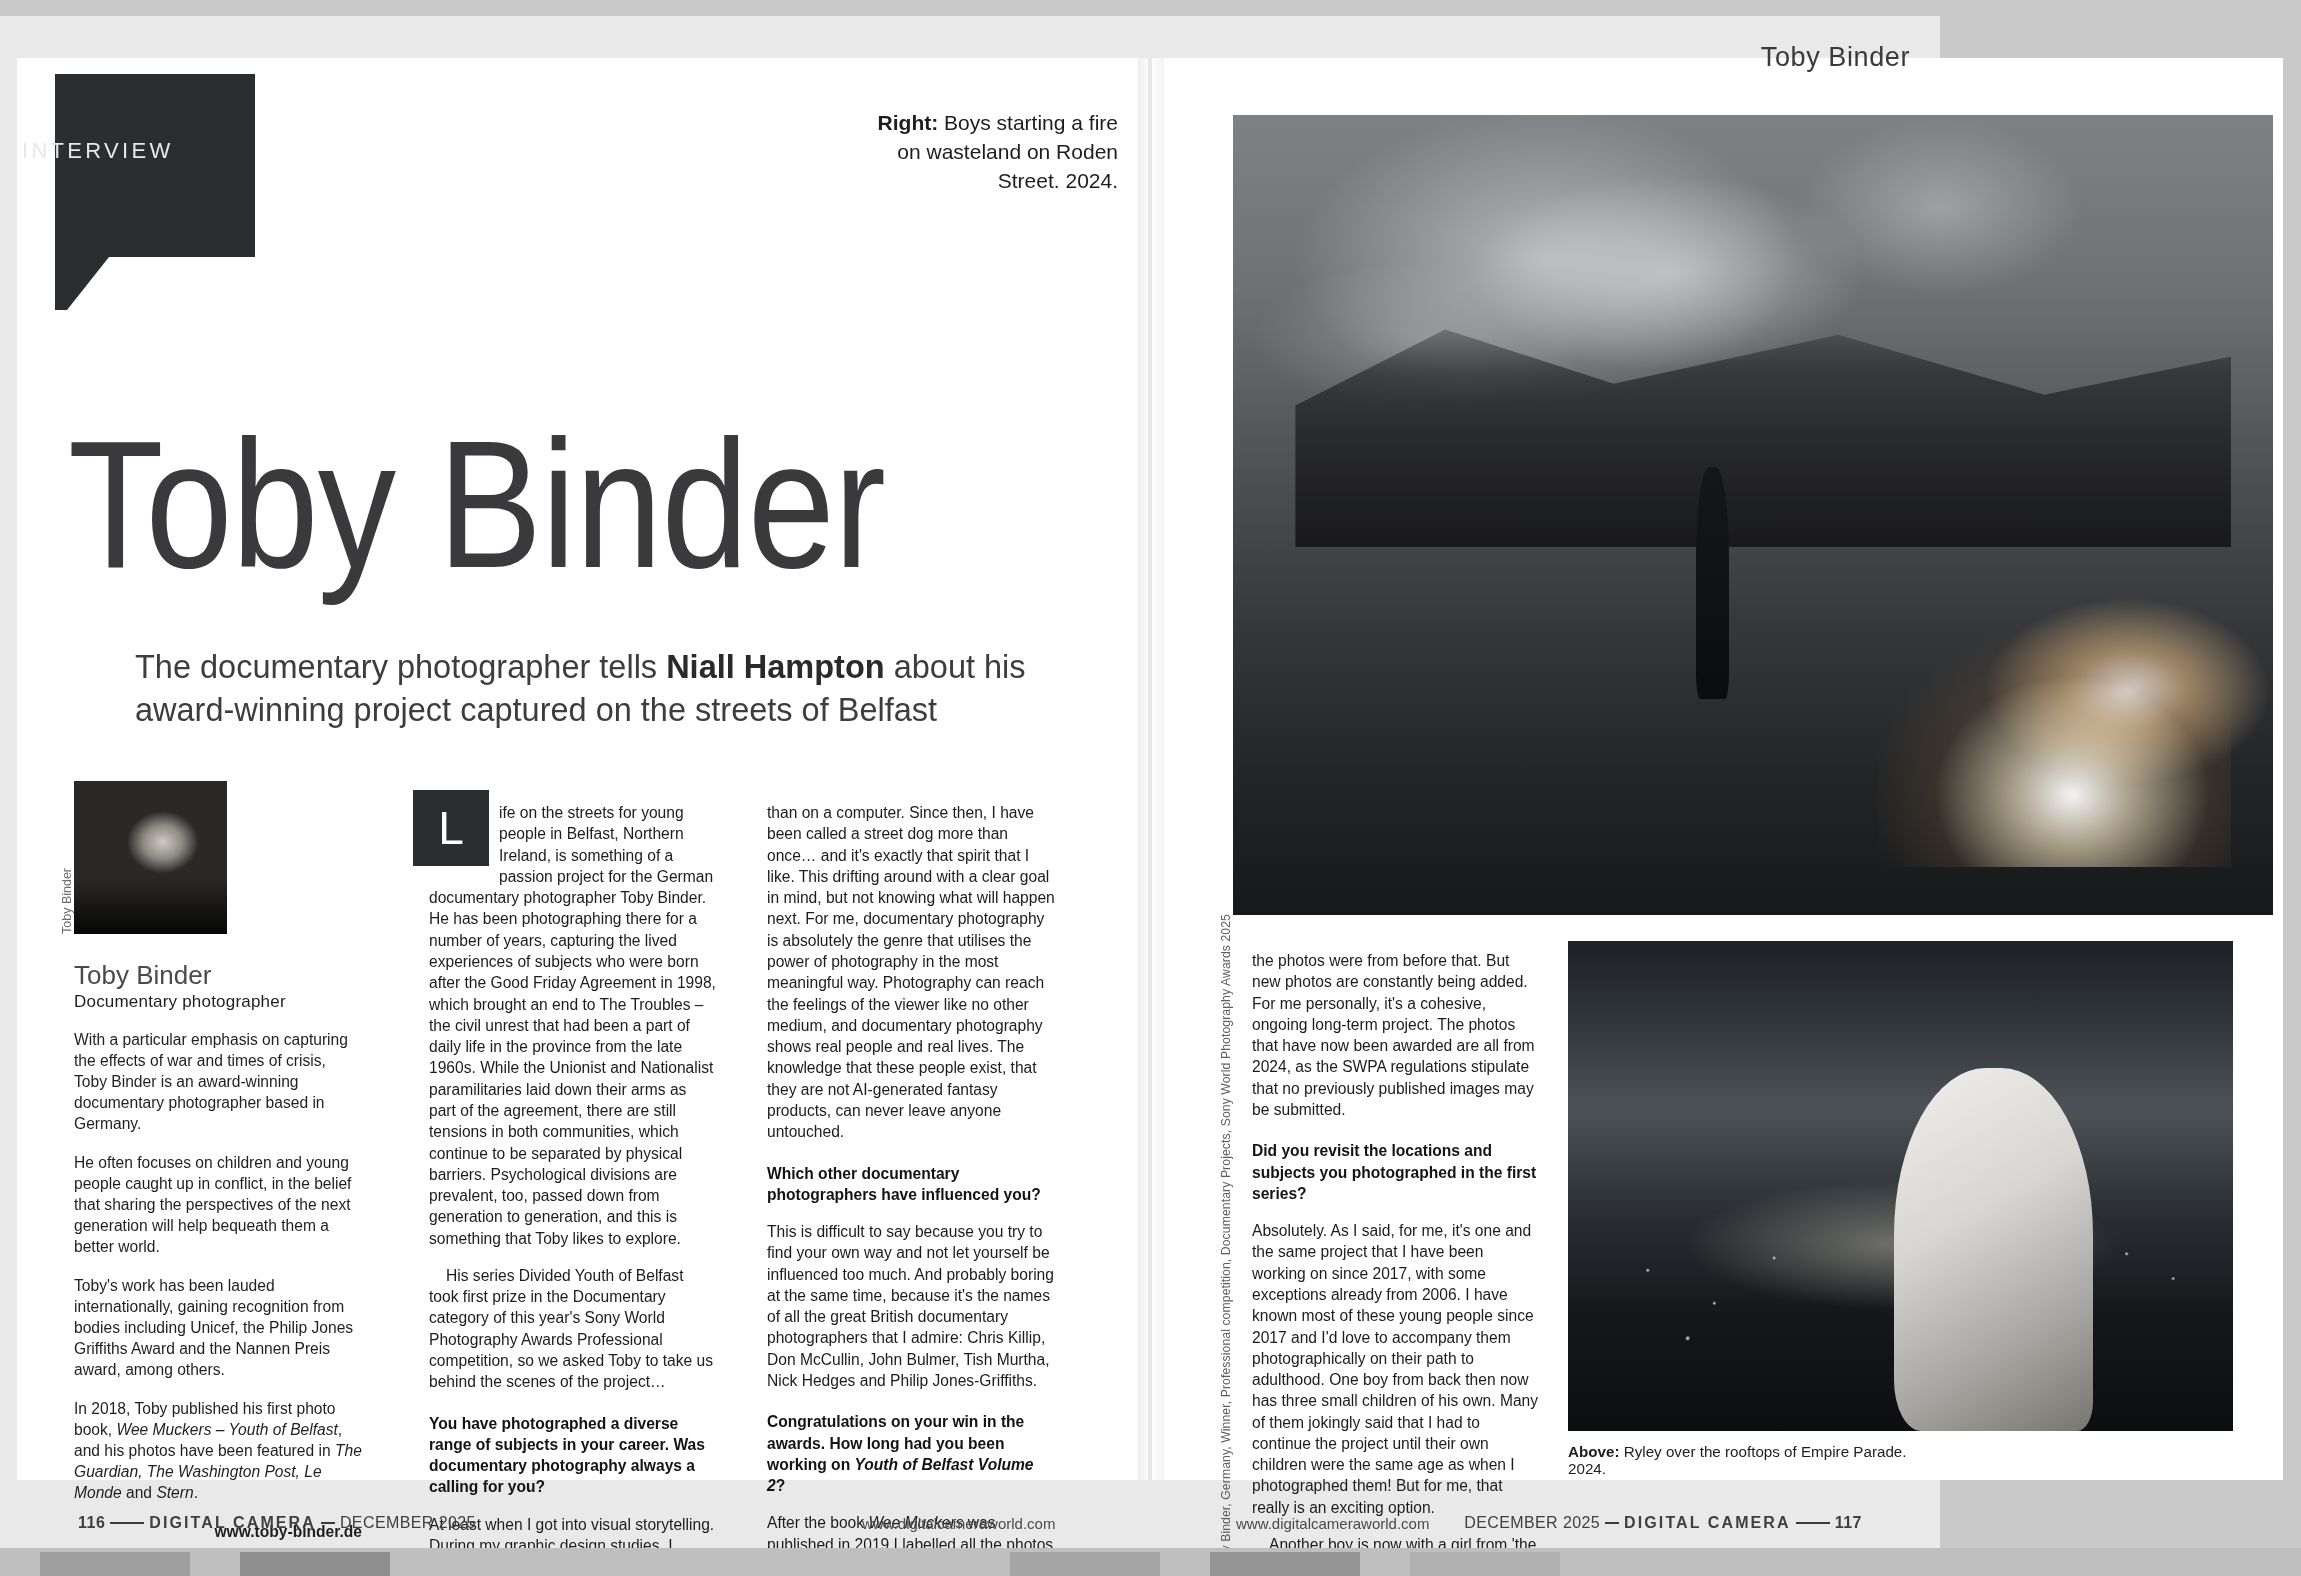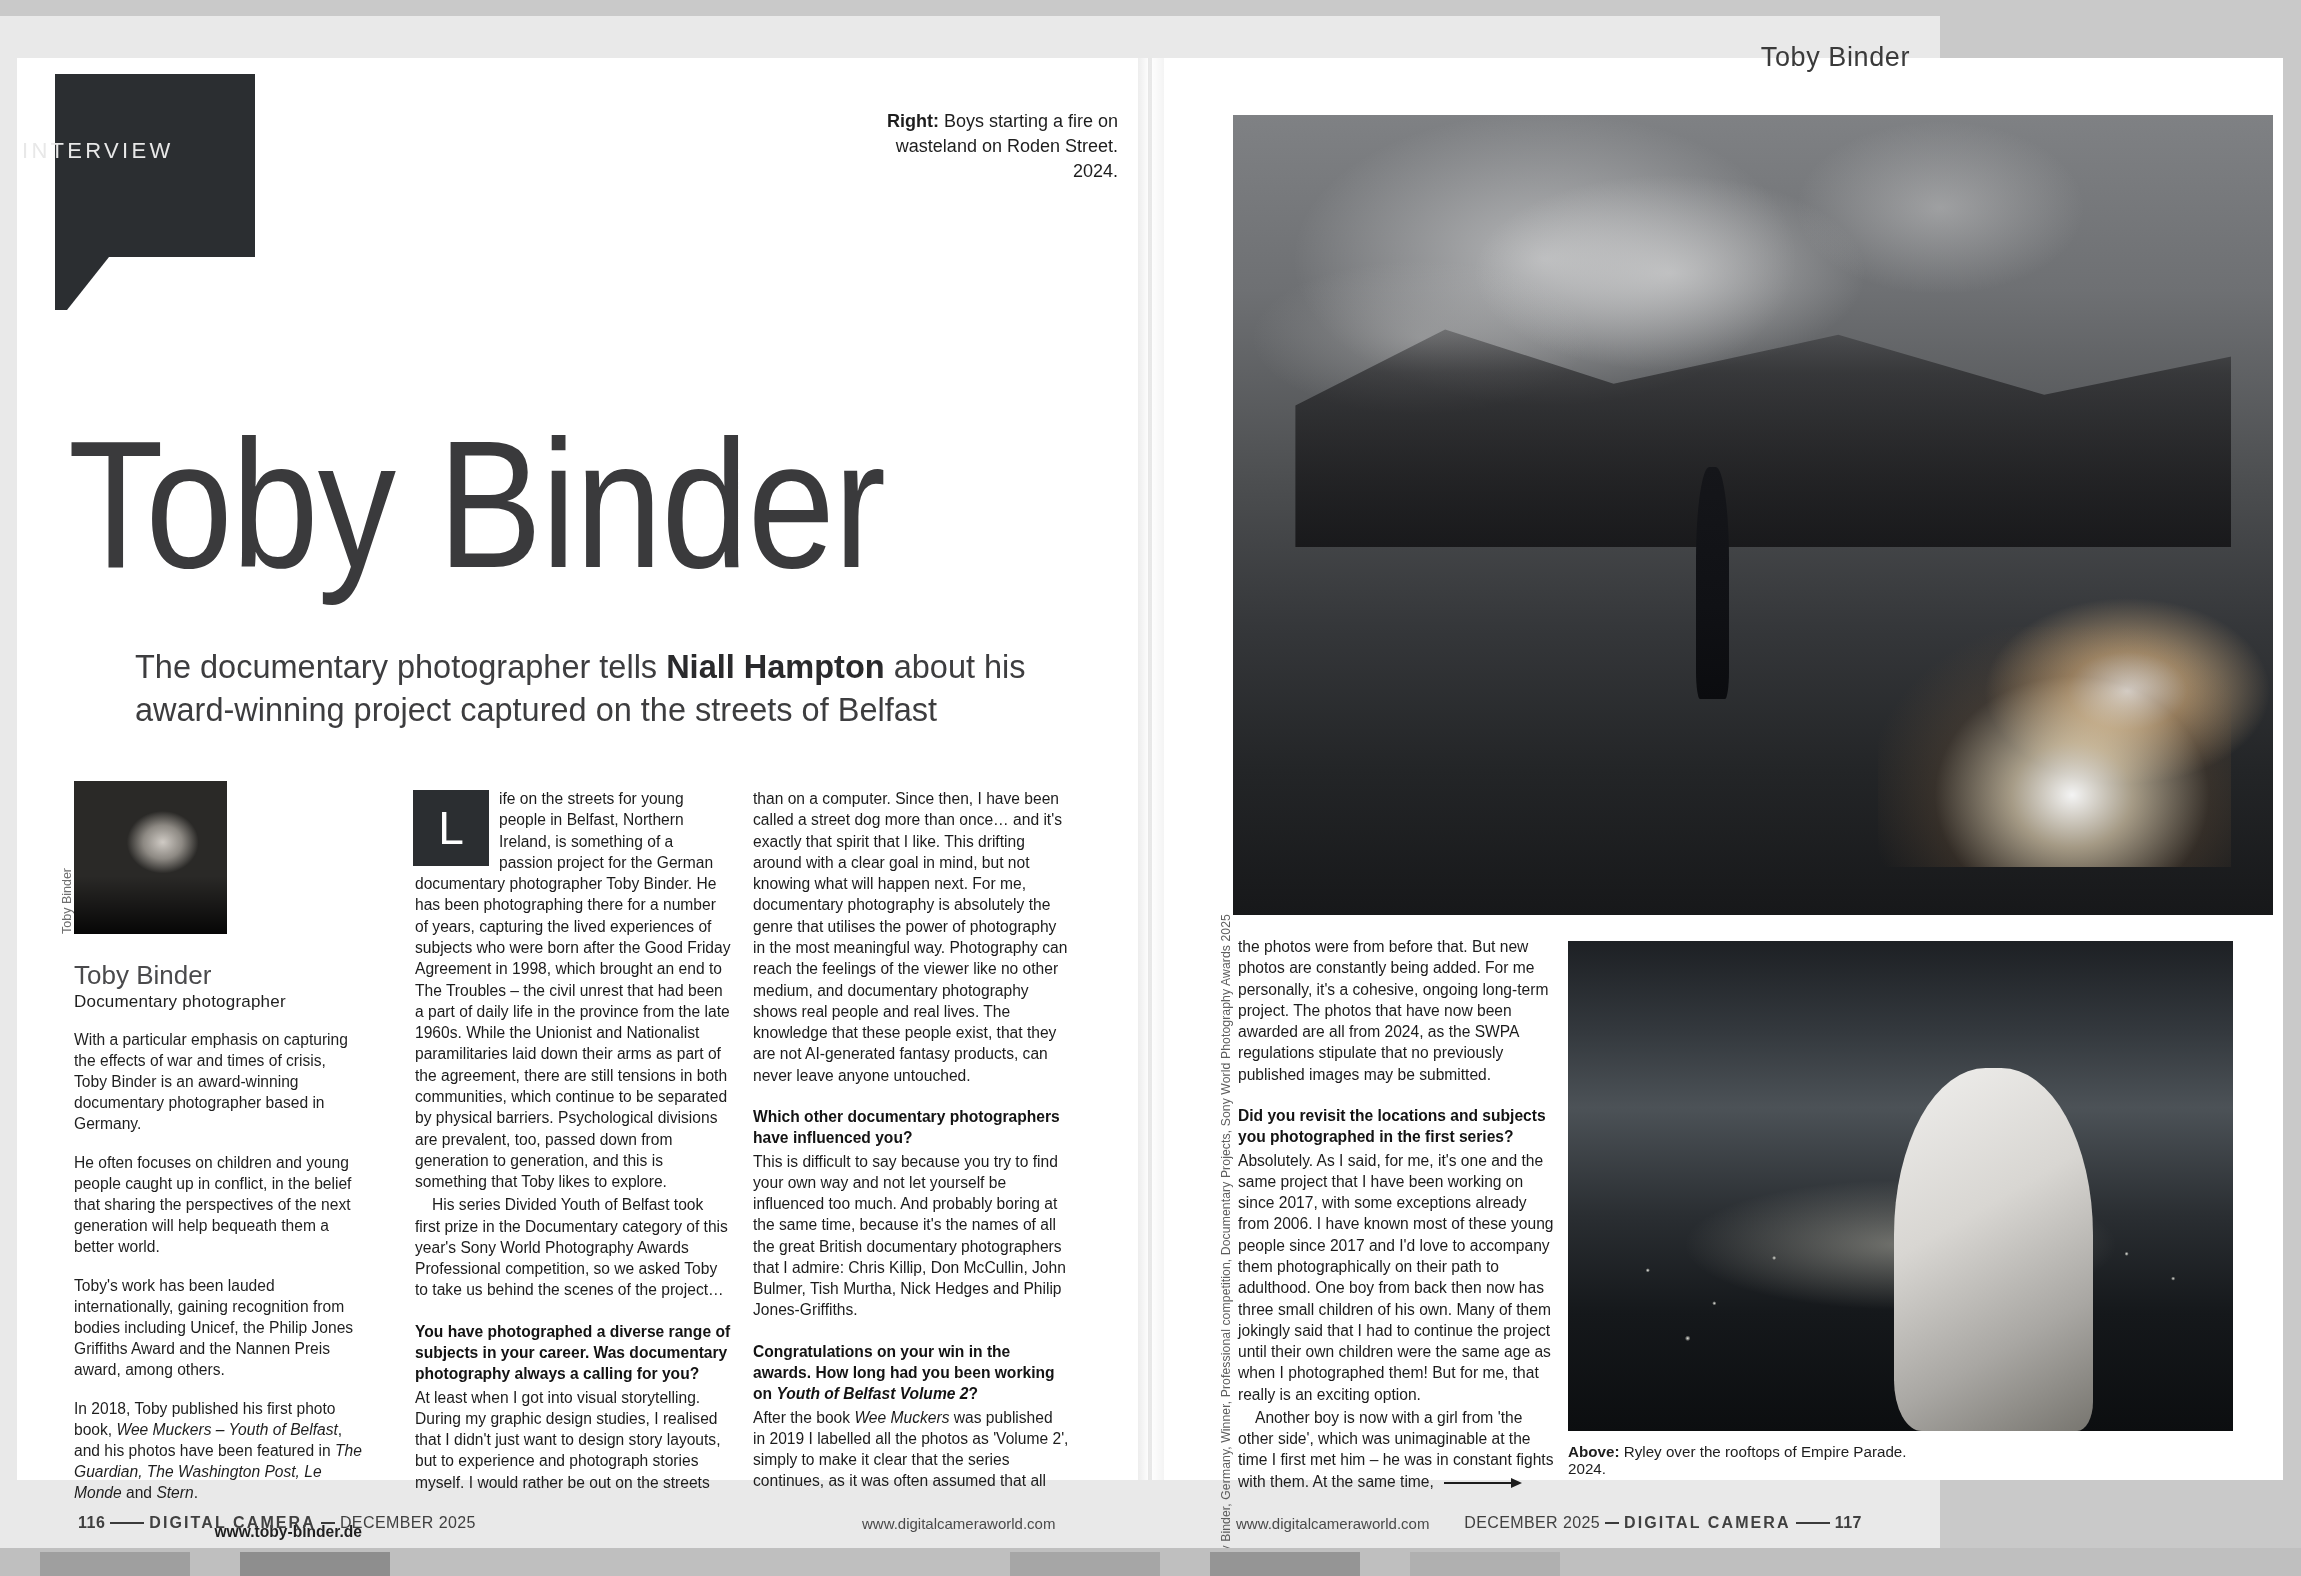--- a/index.html
+++ b/index.html
@@ -95,21 +95,21 @@
     border-left: 54px solid transparent;
     border-top: 53px solid transparent;
   }
 
   
   .cap-right {
     position: absolute;
     left: 860px; top: 93px;
     width: 258px;
     text-align: right;
-    font-size: 18px;
+    font-size: 21px;
     line-height: 1.38;
     color: #1d1d1d;
   }
   .cap-right b { font-weight: 700; }
 
   
   .headline {
     position: absolute;
     left: 68px; top: 400px;
     font-size: 182px;
@@ -206,21 +206,21 @@
     width: 320px;
     font-size: 15.6px;
     line-height: 1.365;
     color: #1c1c1c;
     text-align: left;
   }
   .col-1 { left: 413px; top: 770px; }
   .col-2 { left: 751px; top: 770px; }
   .col-3 { left: 1236px; top: 918px; }
 
-  .col p { margin: 2px; }
+  .col p { margin: 16px; }
   .col p.indent { text-indent: 17px; }
   .col .q {
     font-weight: 700;
     margin-top: 20px;
     color: #131313;
   }
   .col .q i { font-style: italic; }
   .col p i { font-style: italic; }
 
   .dropcap {

